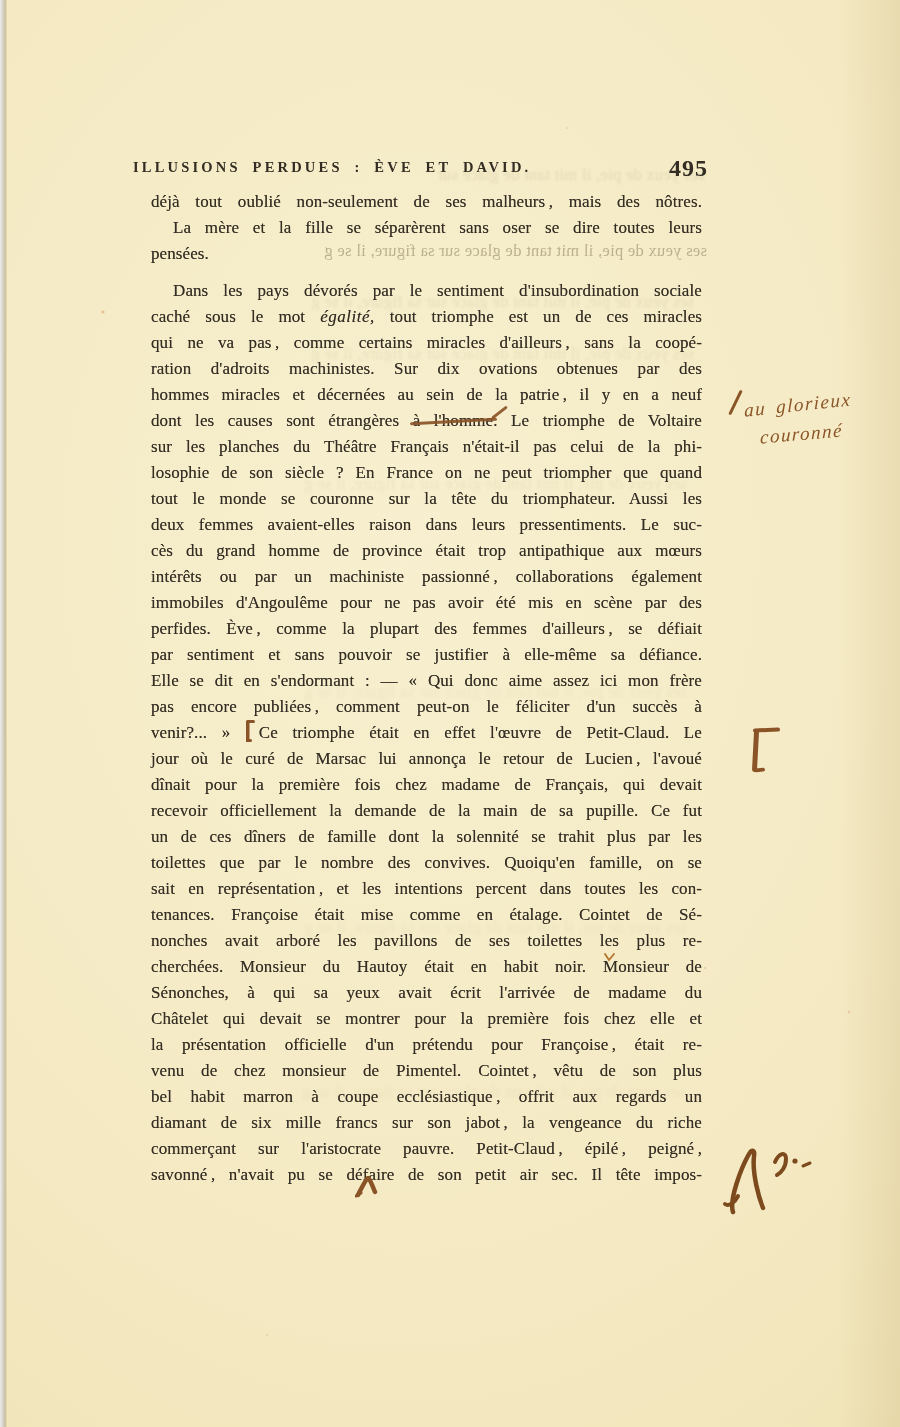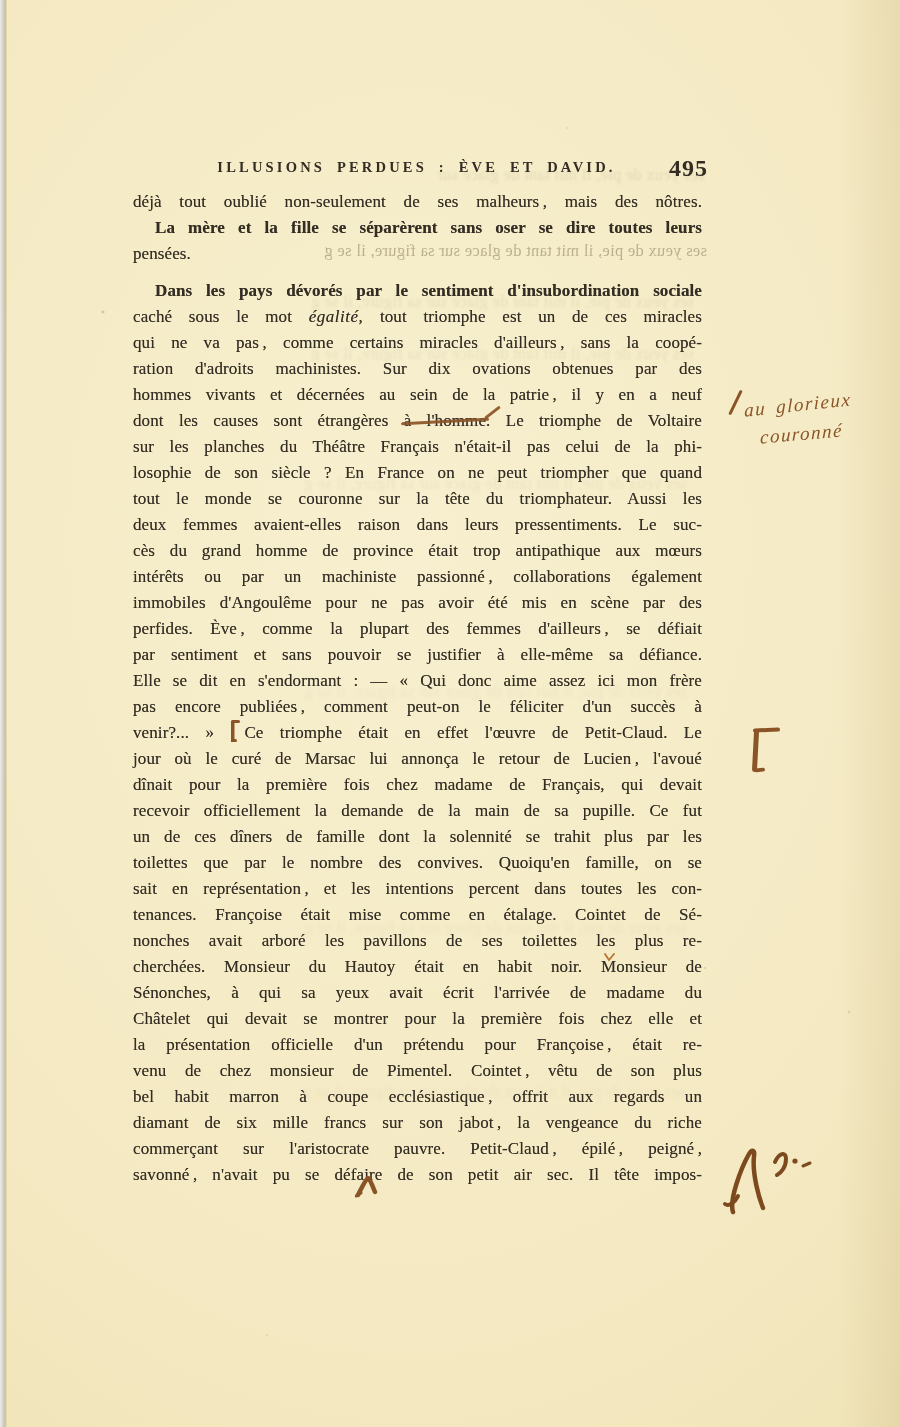--- a/index.html
+++ b/index.html
@@ -20,32 +20,32 @@
       radial-gradient(2px 2px at 698px 968px, rgba(200,110,40,.45), transparent 70%),
       radial-gradient(2.5px 2.5px at 842px 1012px, rgba(190,100,40,.35), transparent 70%),
       radial-gradient(2px 2px at 260px 1335px, rgba(200,120,50,.35), transparent 70%),
       radial-gradient(2px 2px at 560px 128px, rgba(200,120,50,.3), transparent 70%),
       linear-gradient(to right, transparent 93%, rgba(140,100,30,.10) 100%),
       radial-gradient(120% 100% at 45% 38%, #f7efcf 0%, #f4e9c2 55%, #ecdfae 100%);
     background-repeat:no-repeat;}
 
   
   .header{position:absolute;left:126px;top:159px;width:567px;color:#332d24;}
-  .header-title{display:block;text-align:center;font-weight:bold;font-size:14.5px;
+  .header-title{display:block;text-align:left;font-weight:bold;font-size:14.5px;
     letter-spacing:3.2px;word-spacing:5px;}
   .page-number{position:absolute;right:-8px;top:-4px;font-size:24px;font-weight:bold;letter-spacing:1px;}
 
   
   .textblock{position:absolute;left:126px;top:189px;width:569px;
     font-size:17px;line-height:26px;color:#332d24;letter-spacing:.1px;
     text-shadow:0 0 .3px rgba(40,33,22,.55);}
   .line{position:relative;height:26px;text-align:justify;text-align-last:justify;
-    -moz-text-align-last:justify;white-space:normal;}
+    -moz-text-align-last:justify;white-space:normal;margin-left:18px;}
   .line.nojust{text-align-last:left;-moz-text-align-last:left;}
-  .line.indent{text-indent:22px;font-weight:bold;}
+  .line.indent{text-indent:22px;}
   .line.gap{margin-top:11px;}
   .it{font-style:italic;letter-spacing:.5px;}
 
   
   .strike{position:relative;}
   .strike::before{content:"";position:absolute;left:-3px;right:-3px;top:9px;height:3px;
     background:#8a5427;border-radius:2px;transform:rotate(-3deg);opacity:.92;}
   .strike::after{content:"";position:absolute;right:-16px;top:0px;width:19px;height:3px;
     background:#8a5427;border-radius:2px;transform:rotate(-38deg);opacity:.92;}
 
@@ -116,21 +116,21 @@
     </div>
 
     <div class="textblock">
         <div class="line"><span class="rg">déjà tout oublié non-seulement de ses malheurs , mais des nôtres.</span></div>
         <div class="line indent"><span class="rg">La mère et la fille se séparèrent sans oser se dire toutes leurs</span></div>
         <div class="line nojust"><span class="rg">pensées.</span></div>
         <div class="line indent gap"><span class="rg">Dans les pays dévorés par le sentiment d'insubordination sociale</span></div>
         <div class="line"><span class="rg">caché sous le mot </span><span class="it">égalité,</span><span class="rg"> tout triomphe est un de ces miracles</span></div>
         <div class="line"><span class="rg">qui ne va pas , comme certains miracles d'ailleurs , sans la coopé-</span></div>
         <div class="line"><span class="rg">ration d'adroits machinistes. Sur dix ovations obtenues par des</span></div>
-        <div class="line"><span class="rg">hommes vivants et décernées au sein de la patrie , il y en a neuf</span></div>
+        <div class="line"><span class="rg">hommes miracles et décernées au sein de la patrie , il y en a neuf</span></div>
         <div class="line"><span class="rg">dont les causes sont étrangères </span><span class="strike">à l'homme</span><span class="rg">. Le triomphe de Voltaire</span></div>
         <div class="line"><span class="rg">sur les planches du Théâtre Français n'était-il pas celui de la phi-</span></div>
         <div class="line"><span class="rg">losophie de son siècle ? En France on ne peut triompher que quand</span></div>
         <div class="line"><span class="rg">tout le monde se couronne sur la tête du triomphateur. Aussi les</span></div>
         <div class="line"><span class="rg">deux femmes avaient-elles raison dans leurs pressentiments. Le suc-</span></div>
         <div class="line"><span class="rg">cès du grand homme de province était trop antipathique aux mœurs</span></div>
         <div class="line"><span class="rg">intérêts ou par un machiniste passionné , collaborations également</span></div>
         <div class="line"><span class="rg">immobiles d'Angoulême pour ne pas avoir été mis en scène par des</span></div>
         <div class="line"><span class="rg">perfides. Ève , comme la plupart des femmes d'ailleurs , se défiait</span></div>
         <div class="line"><span class="rg">par sentiment et sans pouvoir se justifier à elle-même sa défiance.</span></div>

